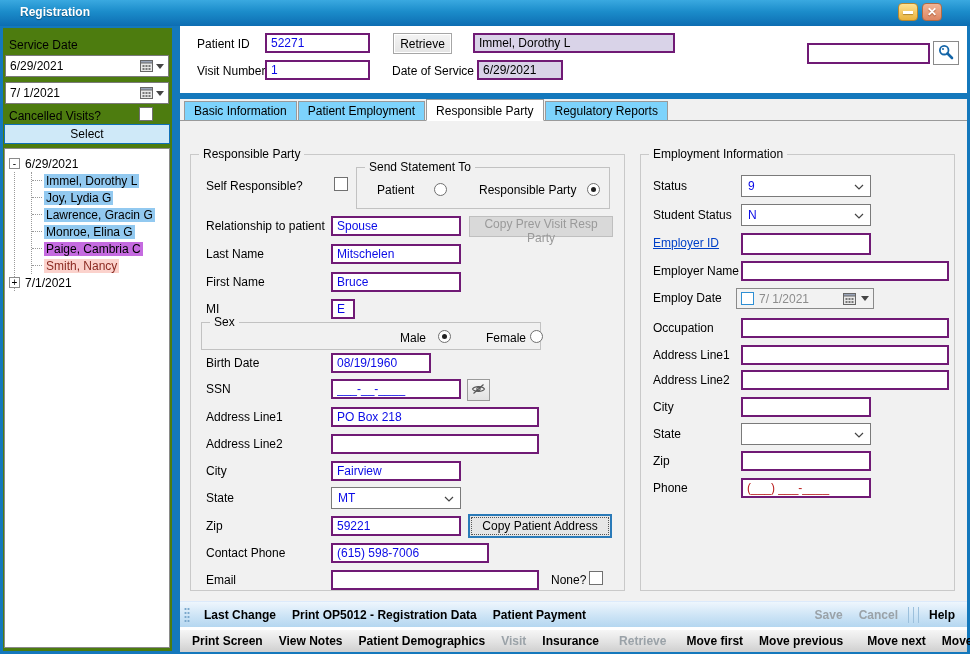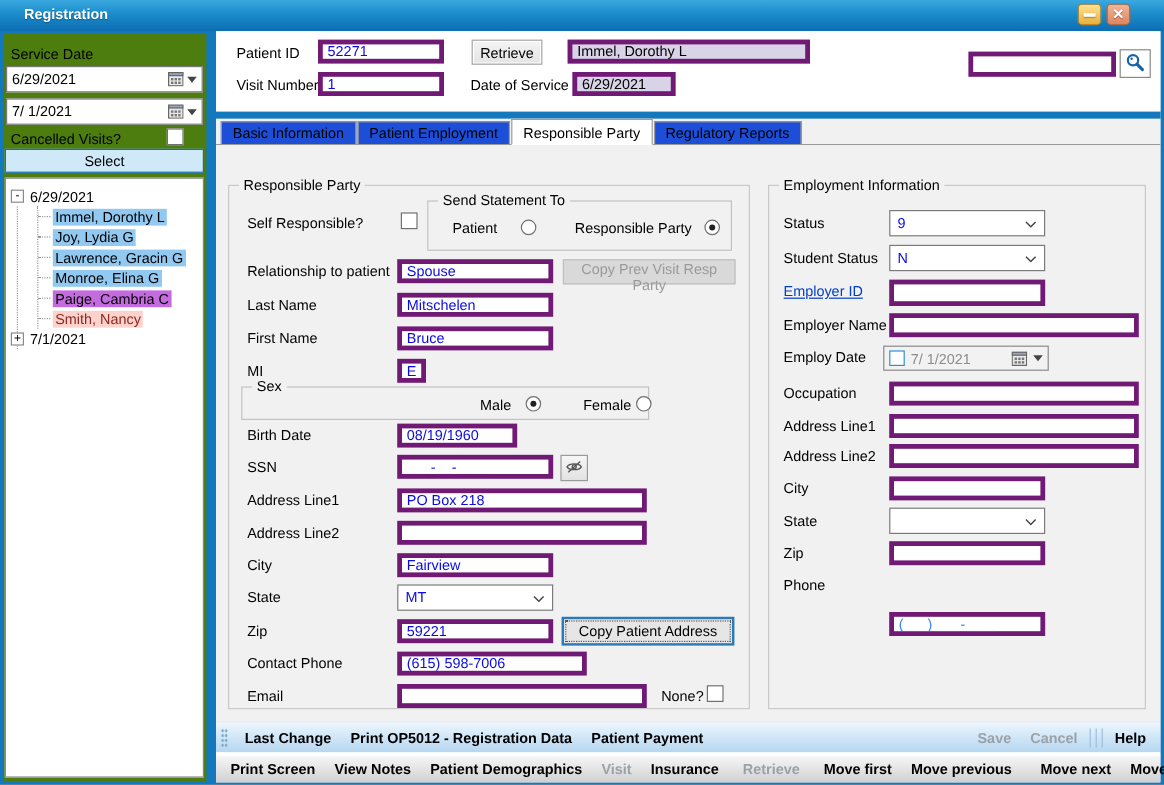--- a/index.html
+++ b/index.html
@@ -37,41 +37,41 @@
   .hl { padding:0 2px; }
   .hl-blue { background:#92c9f0; }
   .hl-purple { background:#c56be0; }
   .hl-pink { background:#fbd2cc; color:#8b2a22; }
 
   
   .main { position:absolute; left:180px; top:26px; width:787px; height:626px; background:#fff; }
   .header { position:absolute; left:0; top:0; width:787px; height:67px; background:#fff; }
   .hband { position:absolute; left:0; top:67px; width:787px; height:6px; background:#1478bc; }
   .lbl { position:absolute; font-size:12px; white-space:nowrap; }
-  .ipt { position:absolute; height:20px; border:4px solid #701a75; background:#fff; color:#0a0ae6; font:inherit; font-size:12px; padding:1px 4px; }
+  .ipt { position:absolute; height:20px; border:2px solid #701a75; background:#fff; color:#0a0ae6; font:inherit; font-size:12px; padding:1px 4px; }
   .ro { background:#d9d3e8; color:#000; }
   .btn { position:absolute; font:inherit; font-size:12px; background:linear-gradient(180deg,#f4f4f4,#e4e4e4); border:1px solid #a6a6a6; box-shadow:inset 0 0 0 1px #fff; cursor:pointer; }
   .btn:disabled, .btn.disabled { background:#d9d9d9; color:#9a9a9a; border-color:#bfbfbf; box-shadow:none; cursor:default; }
   .btn-focus { border:2px solid #2a7ab8; box-shadow:none; background:#e6e6e6; outline:1px dotted #555; outline-offset:-4px; }
   .search-btn { position:absolute; background:#fff; border:1px solid #8a8a8a; display:flex; align-items:center; justify-content:center; cursor:pointer; }
 
   
   .tabstrip { position:absolute; left:0; top:73px; width:787px; height:22px; background:#f1f1f1; border-bottom:1px solid #9a9a9a; padding-left:4px; display:flex; align-items:flex-end; }
-  .tab { border:1px solid #9a9a9a; border-bottom:none; background:#1d4ed8; padding:2px 9px 3px; height:19px; margin-right:1px; font-size:12px; cursor:pointer; }
+  .tab { border:1px solid #9a9a9a; border-bottom:none; background:#7dd3fc; padding:2px 9px 3px; height:19px; margin-right:1px; font-size:12px; cursor:pointer; }
   .tab.active { background:#fff; height:22px; padding-top:4px; margin-bottom:-1px; border-bottom:1px solid #fff; }
 
   .content { position:absolute; left:0; top:95px; width:787px; height:480px; background:#f1f1f1; }
   .groupbox { position:absolute; border:1px solid #c9c9c9; }
   .legend { position:absolute; top:-8px; left:8px; background:#f1f1f1; padding:0 4px; font-size:12px; white-space:nowrap; }
   .radio { width:13px; height:13px; border:1px solid #707070; border-radius:50%; background:#fff; display:inline-block; position:relative; }
   .radio.checked::after { content:""; position:absolute; inset:3px; border-radius:50%; background:#222; }
   .sel { position:absolute; height:22px; border:1px solid #7a7a7a; background:#fff; display:flex; align-items:center; padding:0 6px; cursor:pointer; }
   .sel .sval { flex:1; color:#0a0ae6; font-size:12px; }
   .sel svg { flex:0 0 auto; }
-  .mask { color:#3b82f6;margin-top:32px; }
+  .mask { color:#b91c1c; }
   .link { color:#0040c8; text-decoration:underline; cursor:pointer; }
   .employdate { position:absolute; height:21px; background:#f2f2f2; border:1px solid #8a8a8a; display:flex; align-items:center; gap:5px; padding:0 4px; color:#8c8c8c; }
   .employdate .cb { width:13px; height:13px; background:#fff; border:1px solid #2e8fd4; }
   .iconbtn { position:absolute; background:linear-gradient(180deg,#f6f6f6,#e2e2e2); border:1px solid #9a9a9a; display:flex; align-items:center; justify-content:center; cursor:pointer; }
 
   
   .toolbar-top { position:absolute; left:0; top:575px; width:787px; height:26px;
     background:linear-gradient(180deg,#eef6fd 0%,#cde4f6 55%,#b5d7f0 100%); border-top:1px solid #dceafb;
     display:flex; align-items:center; font-weight:bold; font-size:12px; }
   .grip { width:6px; height:16px; margin:0 6px 0 4px;

